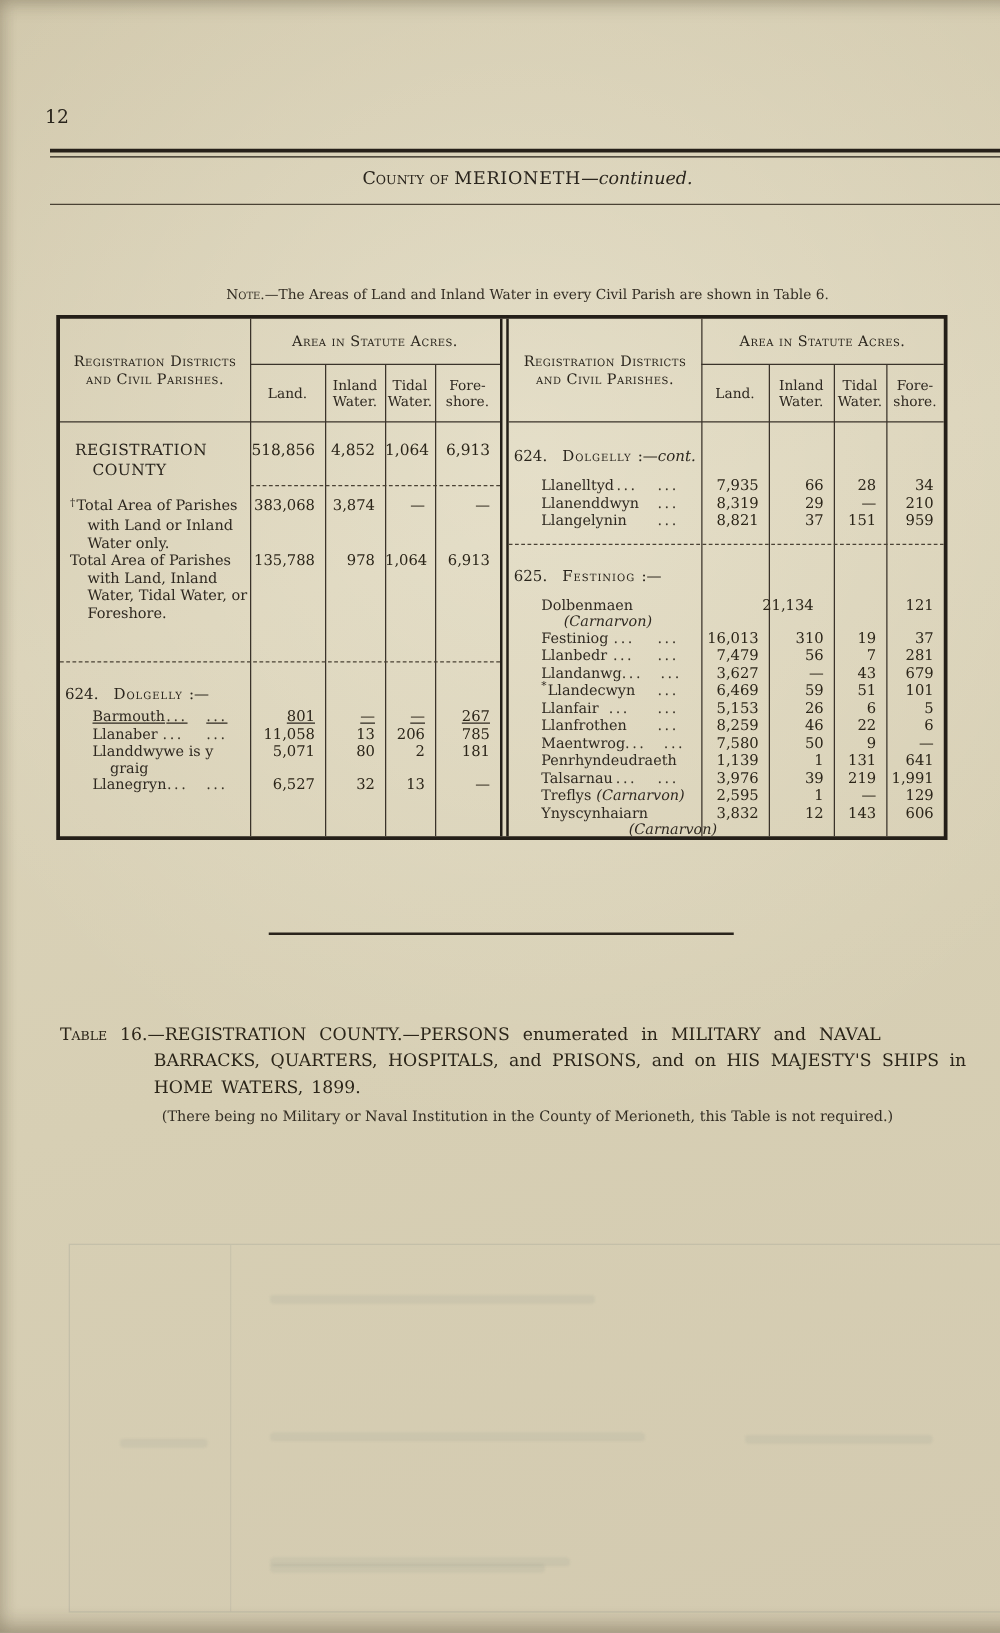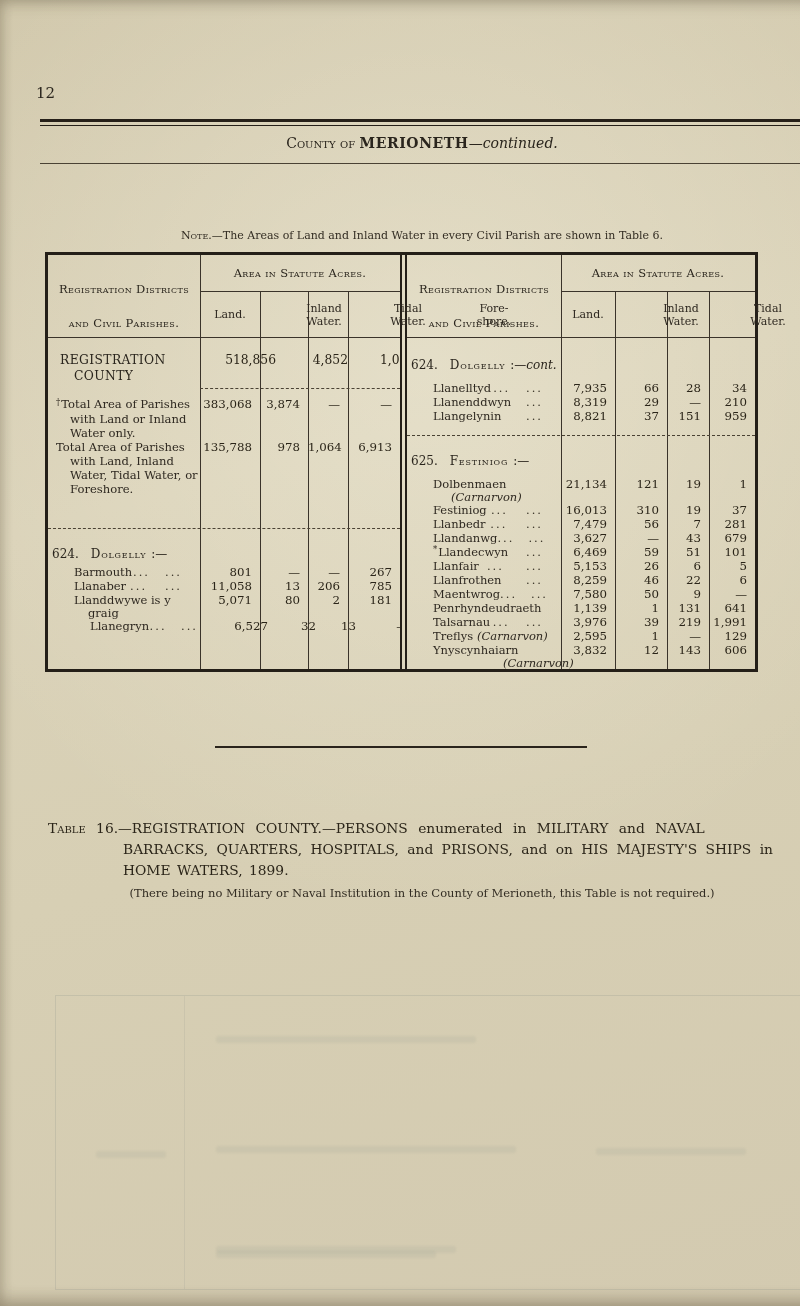--- a/index.html
+++ b/index.html
@@ -18,42 +18,42 @@
     padding-left:44px;
   }
   .sc{font-variant:small-caps;}
   .it{font-style:italic;}
 
   
   .page-number{position:absolute;left:36px;top:84px;font-size:15px;color:#2a251d;}
   .running-title{position:absolute;left:0;right:0;top:84px;text-align:center;font-size:15px;letter-spacing:0.5px;color:#2a251d;}
   .rule-double{position:absolute;left:40px;right:40px;top:119px;height:3px;border-top:3px solid #262019;border-bottom:1px solid #262019;}
   .county-heading{position:absolute;left:0;right:0;top:135px;text-align:center;font-size:14px;color:#2a251d;}
-  .county-heading .cname{font-weight:bold;letter-spacing:0.6px;}
+  .county-heading .cname{font-weight:normal;letter-spacing:0.6px;}
   .rule-thin{position:absolute;left:40px;right:40px;top:163px;height:1px;background:#4a4234;}
 
   
   .t15-title{position:absolute;left:30px;right:30px;top:183px;text-align:center;font-size:14px;line-height:20px;color:#2b2519;word-spacing:3px;}
   .t15-note{position:absolute;left:0;right:0;top:229px;text-align:center;font-size:11px;color:#332d23;}
 
   
   .area-table{
     position:absolute;left:45px;top:252px;width:713px;height:420px;
     border:3px solid #241f18;box-sizing:border-box;
     display:flex;
   }
   .half{position:relative;height:100%;}
   .half.left{width:352px;}
   .half.right{width:348px;}
   .divider{width:7px;height:100%;border-left:2px solid #241f18;border-right:2px solid #241f18;box-sizing:border-box;}
   .vline{position:absolute;width:1px;background:#3a332a;}
   .hdr-name{position:absolute;top:0;left:0;height:82px;display:flex;flex-direction:column;justify-content:center;align-items:center;}
-  .hdr-name-line{font-variant:small-caps;font-size:11.5px;line-height:14px;letter-spacing:0.4px;color:#2a251d;margin-top:20px;}
+  .hdr-name-line{font-variant:small-caps;font-size:11.5px;line-height:14px;letter-spacing:0.4px;color:#2a251d;}
   .area-label{position:absolute;top:0;right:0;height:36px;border-bottom:1px solid #3a332a;display:flex;align-items:center;justify-content:center;font-variant:small-caps;font-size:11.5px;letter-spacing:0.4px;color:#2a251d;}
-  .col-labels{position:absolute;top:37px;right:0;height:45px;display:grid;gap:40px;}
+  .col-labels{position:absolute;top:37px;right:0;height:45px;display:grid;}
   .col-label{display:flex;flex-direction:column;justify-content:center;align-items:center;font-size:11px;line-height:13px;color:#2e2820;}
   .hdr-rule{position:absolute;top:82px;left:0;right:0;height:1px;background:#3a332a;}
   .half-body{position:absolute;top:83px;left:0;right:0;bottom:0;overflow:hidden;display:flex;flex-direction:column;}
 
   .trow{display:grid;align-items:start;}
   .vcell{text-align:right;padding-right:8px;font-size:11.8px;line-height:14px;color:#2b2519;}
   .vcell.big{font-size:12.3px;padding-top:1px;text-align:right;}
   .dash{border-top:1px dashed #4a4234;height:0;margin:4px 0;}
   .sect{font-size:12px;padding-left:4px;height:24px;display:flex;align-items:flex-end;padding-bottom:4px;color:#2a251d;box-sizing:border-box;}
   .sect .sect-name{font-variant:small-caps;letter-spacing:0.8px;margin-left:12px;text-align:right;}
@@ -123,21 +123,21 @@
             <div>Water.</div>
           </div>
           <div class="col-label">
             <div>Fore-</div>
             <div>shore.</div>
           </div>
         </div>
         <div class="hdr-rule"></div>
         <div class="half-body">
           <div class="spacer" style="height: 14px;"></div>
-          <div class="trow" style="grid-template-columns: 152px 60px 48px 40px 52px; gap: 24px;">
+          <div class="trow" style="grid-template-columns: 152px 60px 48px 40px 52px;">
             <div class="lbl-lines">
               <div class="lbl-line">REGISTRATION</div>
               <div class="lbl-line cont">COUNTY</div>
             </div>
             <div class="vcell big">518,856</div>
             <div class="vcell big">4,852</div>
             <div class="vcell big">1,064</div>
             <div class="vcell big">6,913</div>
           </div>
           <div class="dash" style="margin-left: 152px;"></div>
@@ -166,21 +166,21 @@
             <div class="vcell">6,913</div>
           </div>
           <div class="spacer" style="height: 28px;"></div>
           <div class="dash"></div>
           <div class="spacer" style="height: 8px;"></div>
           <div class="sect">
             <span class="sect-num">624.</span>
             <span class="sect-name">Dolgelly</span>
             <span class="sect-tail">:—</span>
           </div>
-          <div class="trow" style="grid-template-columns: 152px 60px 48px 40px 52px; min-height: 14px;">
+          <div class="trow" style="grid-template-columns: 152px 60px 48px 40px 52px; min-height: 14px; text-decoration: underline;">
             <div class="pname">
               <div class="pline">
                 <span>Barmouth</span>
                 <span class="dots">...</span>
                 <span class="dots">...</span>
               </div>
             </div>
             <div class="vcell">801</div>
             <div class="vcell">—</div>
             <div class="vcell">—</div>
@@ -204,21 +204,21 @@
               <div class="pline">
                 <span>Llanddwywe is y</span>
               </div>
               <div class="psub" style="margin-left: 14px;">graig</div>
             </div>
             <div class="vcell">5,071</div>
             <div class="vcell">80</div>
             <div class="vcell">2</div>
             <div class="vcell">181</div>
           </div>
-          <div class="trow" style="grid-template-columns: 152px 60px 48px 40px 52px; min-height: 14px; margin-left: 16px;">
+          <div class="trow" style="grid-template-columns: 152px 60px 48px 40px 52px; min-height: 14px;">
             <div class="pname">
               <div class="pline">
                 <span>Llanegryn</span>
                 <span class="dots">...</span>
                 <span class="dots">...</span>
               </div>
             </div>
             <div class="vcell">6,527</div>
             <div class="vcell">32</div>
             <div class="vcell">13</div>
@@ -303,21 +303,21 @@
           </div>
           <div class="spacer" style="height: 8px;"></div>
           <div class="dash"></div>
           <div class="spacer" style="height: 8px;"></div>
           <div class="sect">
             <span class="sect-num">625.</span>
             <span class="sect-name">Festiniog</span>
             <span class="sect-tail">:—</span>
           </div>
           <div class="spacer" style="height: 5px;"></div>
-          <div class="trow" style="grid-template-columns: 154px 54px 52px 42px 46px; min-height: 14px;">
+          <div class="trow" style="grid-template-columns: 154px 54px 52px 42px 46px; min-height: 14px; gap: 44px;">
             <div class="pname">
               <div class="pline">
                 <span>Dolbenmaen</span>
               </div>
               <div class="psub it" style="margin-left: 18px;">(Carnarvon)</div>
             </div>
             <div class="vcell">21,134</div>
             <div class="vcell">121</div>
             <div class="vcell">19</div>
             <div class="vcell">1</div>

